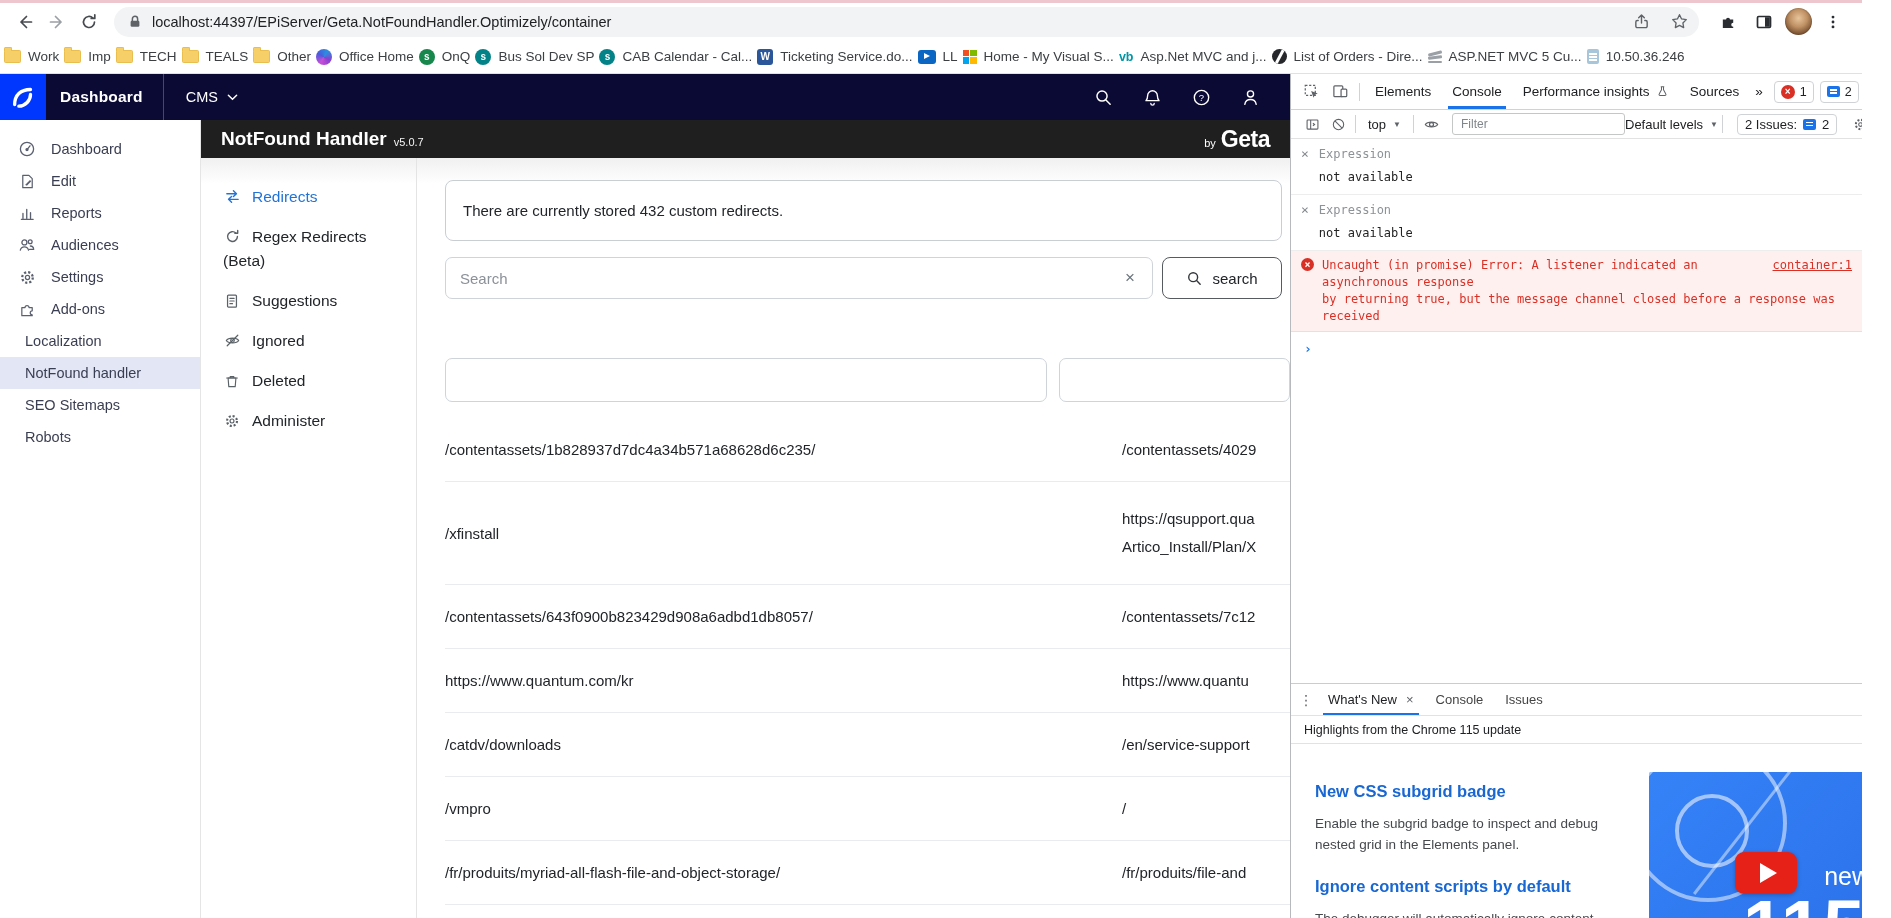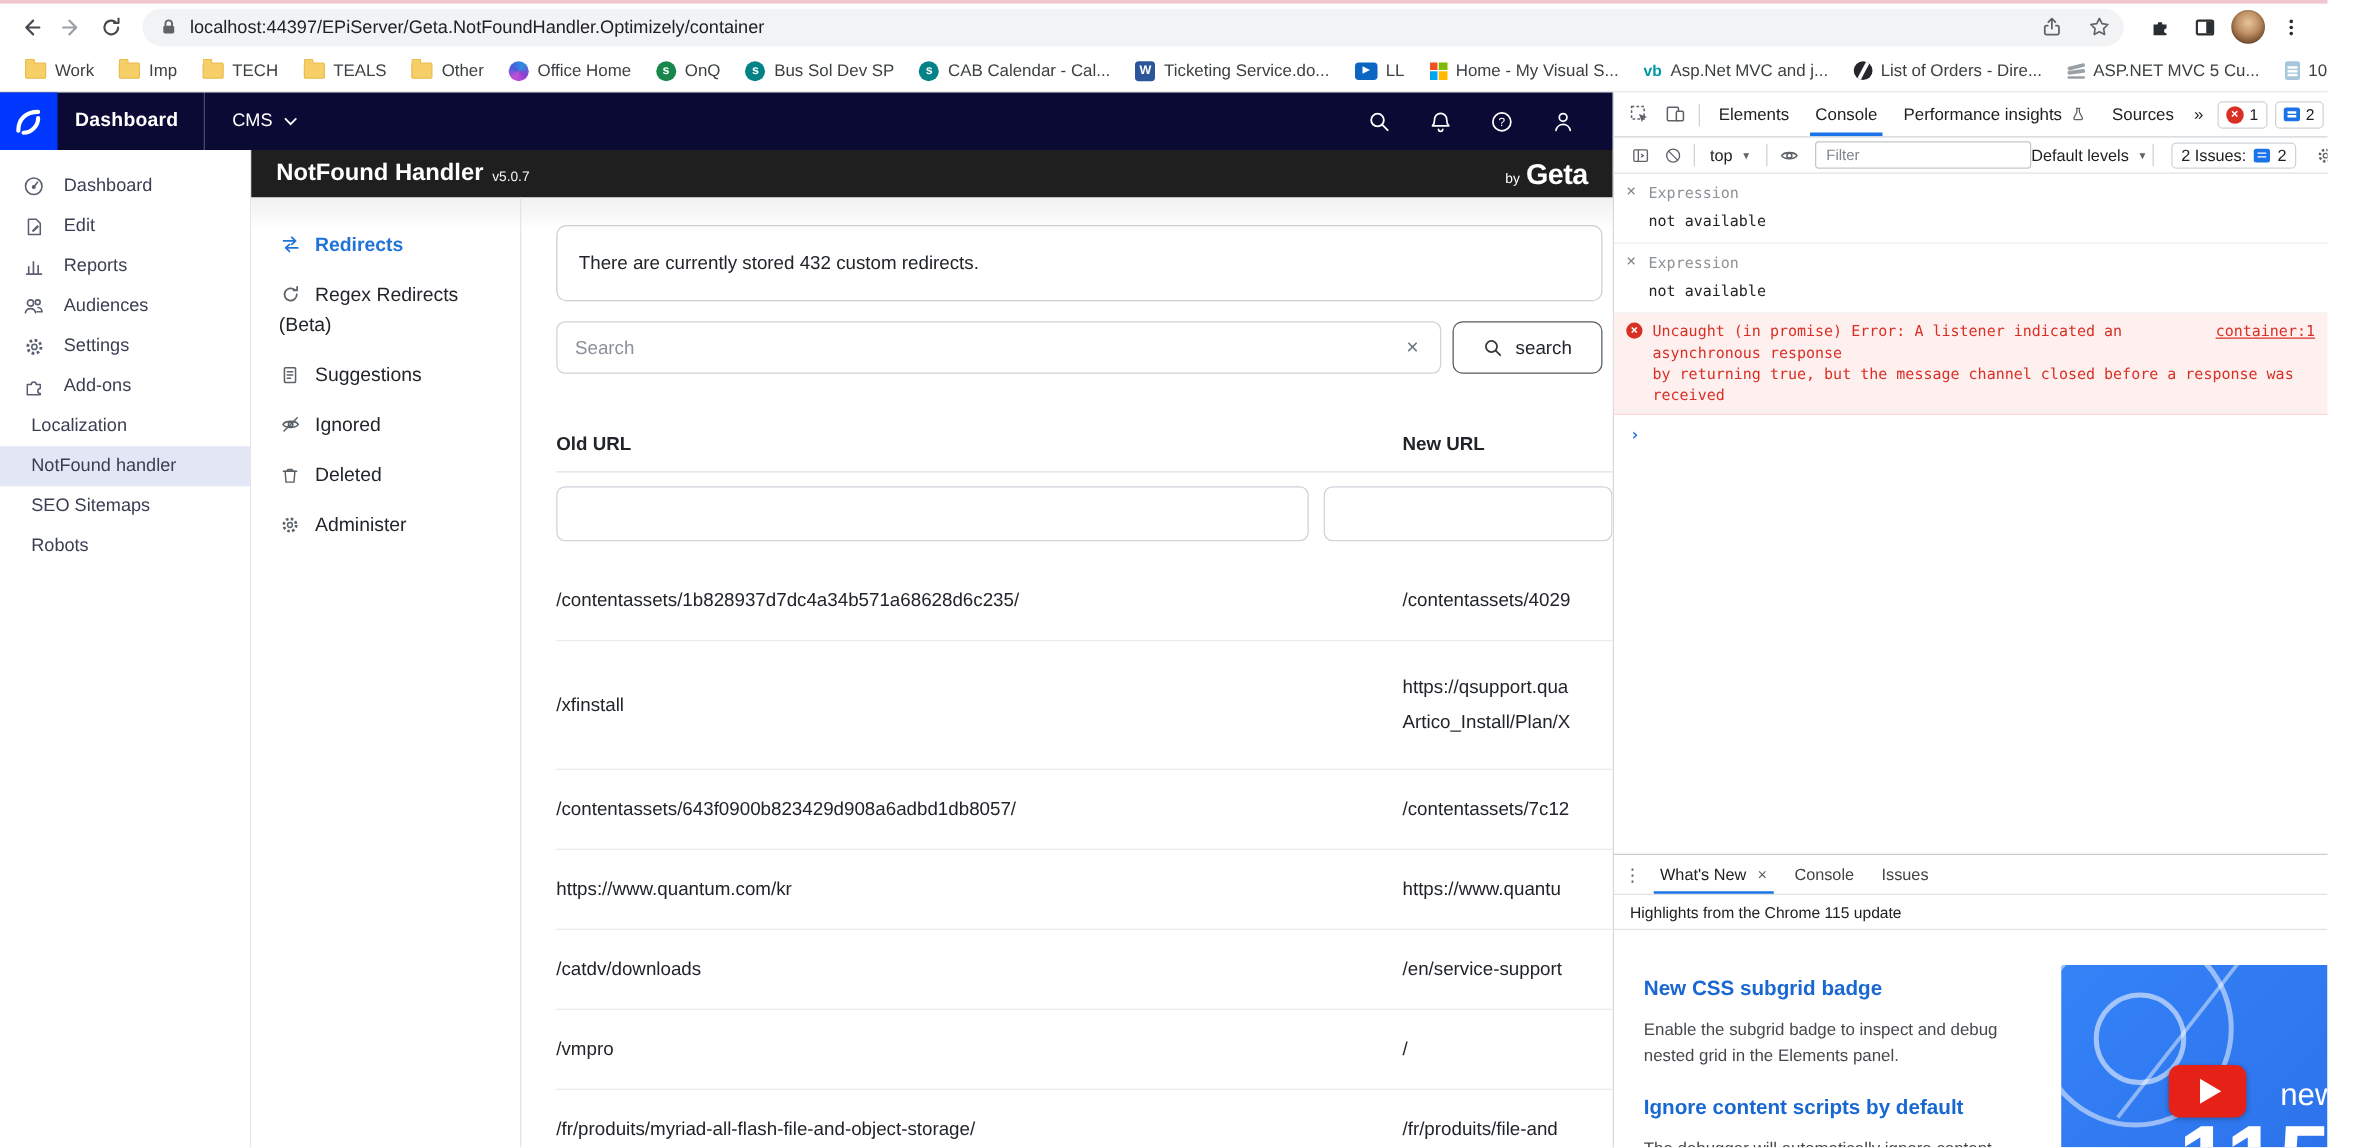--- a/index.html
+++ b/index.html
@@ -14,21 +14,21 @@
   .tbtn.fwd{color:#9aa0a6}
   .addr{flex:1;height:30px;background:#f1f3f4;border-radius:15px;display:flex;align-items:center;
         padding:0 6px 0 14px;margin:0 8px;gap:10px;min-width:0}
   .addr .url{flex:1;font-size:14.5px;color:#202124;white-space:nowrap;overflow:hidden}
   .addr .tbtn{width:28px;height:28px;color:#5f6368}
   .right-ics{display:flex;align-items:center;gap:6px;padding:0 4px;flex:none}
   .avatar{width:27px;height:27px;border-radius:50%;flex:none;
           background:radial-gradient(circle at 50% 38%,#e7c49b 0%,#c09265 40%,#7c5433 72%,#503620 100%);
           box-shadow:inset 0 0 0 1px rgba(0,0,0,.08)}
   .bookmarks{height:33px;display:flex;background:#fff;border-bottom:1px solid #dfe1e5;
-             padding:0 20px;gap:20px;font-size:13.5px;color:#3c4043;white-space:nowrap;overflow:hidden}
+             padding:0 4px;gap:5px;font-size:13.5px;color:#3c4043;white-space:nowrap;overflow:hidden}
   .bm{display:flex;align-items:center;gap:7px;flex:none}
   .folder{width:15px;height:11px;background:#f6cf68;border:1px solid #e9bd4e;border-radius:1.5px;position:relative;flex:none}
   .folder::before{content:"";position:absolute;top:-4px;left:-1px;width:6px;height:3px;background:#f6cf68;border:1px solid #e9bd4e;border-bottom:none;border-radius:1.5px 1.5px 0 0}
   .ic-sq{width:16px;height:16px;border-radius:50%;color:#fff;font-size:10px;font-weight:700;
          display:flex;align-items:center;justify-content:center;flex:none}
   .sp-teal{background:#038387}.sp-green{background:#17874b}
   .ic-word{width:16px;height:16px;border-radius:3px;background:#2b579a;color:#fff;font-size:10px;font-weight:700;display:flex;align-items:center;justify-content:center;flex:none}
   .ic-office{width:16px;height:16px;border-radius:50%;flex:none;background:conic-gradient(from 210deg,#c94fd8,#4a5bdc,#2a8fe0,#8a3fd0,#c94fd8)}
   .ic-play{width:18px;height:14px;border-radius:3px;background:#0a66c2;position:relative;flex:none}
   .ic-play::after{content:"";position:absolute;left:6px;top:3.5px;border-left:6px solid #fff;border-top:3.5px solid transparent;border-bottom:3.5px solid transparent}
@@ -67,21 +67,21 @@
   .appmain{flex:1;display:flex;flex-direction:column;min-width:0;background:#fff}
   .apphdr{height:38px;min-height:38px;background:#1f1f1f;color:#fff;display:flex;align-items:center;padding:0 20px}
   .apphdr .t{font-size:19px;font-weight:600}
   .apphdr .v{font-size:11px;margin-left:7px;margin-top:5px;opacity:.95}
   .apphdr .by{margin-left:auto;font-size:11px;margin-right:5px;margin-top:8px}
   .apphdr .geta{font-size:23px;font-weight:800;letter-spacing:-.5px}
   .appbody{flex:1;display:flex;min-height:0;background:linear-gradient(#f0f0f0,#ffffff 26px)}
   .appnav{width:183px;min-width:183px;border-right:1px solid #e4e4e4;padding:27px 10px 0 22px;font-size:15.5px;color:#212529;background:transparent}
   .appnav .ni{margin-bottom:16px;line-height:24px}
   .appnav .nic{display:inline-flex;width:18px;justify-content:center;vertical-align:-3px;margin-right:11px;color:#5a6268}
-  .appnav .ni.active,.appnav .ni.active .nic{color:#2173d8;font-weight:700}
+  .appnav .ni.active,.appnav .ni.active .nic{color:#2173d8;font-weight:400}
 
   .content{flex:1;min-width:0;overflow:hidden;padding:22px 0 0 28px}
   .alert{border:1px solid #c9ced3;border-radius:8px;background:#fff;padding:21px 17px;font-size:15px;color:#212529;margin-right:8px}
   .searchrow{display:flex;margin-top:16px;height:42px;margin-right:8px}
   .sbox{flex:1;border:1px solid #ced4da;border-radius:7px;background:#fff;display:flex;align-items:center;min-width:0}
   .sbox input{flex:1;border:0;outline:0;background:transparent;padding:0 14px;font-size:15px;color:#212529;font-family:inherit;min-width:0}
   .sbox input::placeholder{color:#8b9199}
   .sclear{width:44px;text-align:center;color:#6c757d;font-size:17px;cursor:default}
   .sbtn{width:118px;margin-left:9px;border:1px solid #565b61;border-radius:8px;background:#fff;display:flex;align-items:center;justify-content:center;gap:9px;font-size:15px;color:#212529;flex:none;cursor:default}
   .table{margin-top:48px}
@@ -479,24 +479,20 @@
                 <div class="sbtn">
                   <svg width="17" height="17" viewBox="0 0 18 18" fill="none" stroke="#33373b" stroke-width="1.5" stroke-linecap="round">
                       <circle cx="7.6" cy="7.6" r="4.7"></circle>
                       <path d="M11.2 11.2 L15 15"></path>
                     </svg>
                   <span>search</span>
                 </div>
               </div>
 
               <div class="table">
-                <div class="thead">
-                  <div class="col-old">Old URL</div>
-                  <div class="col-new">New URL</div>
-                </div>
                 <div class="tfilter">
                   <input class="fi fold" type="text" style="">
                   <input class="fi fnew" type="text" style="">
                 </div>
 
                 <div class="trow">
                   <div class="col-old">/contentassets/1b828937d7dc4a34b571a68628d6c235/</div>
                   <div class="col-new">/contentassets/4029</div>
                 </div>
                 <div class="trow">

